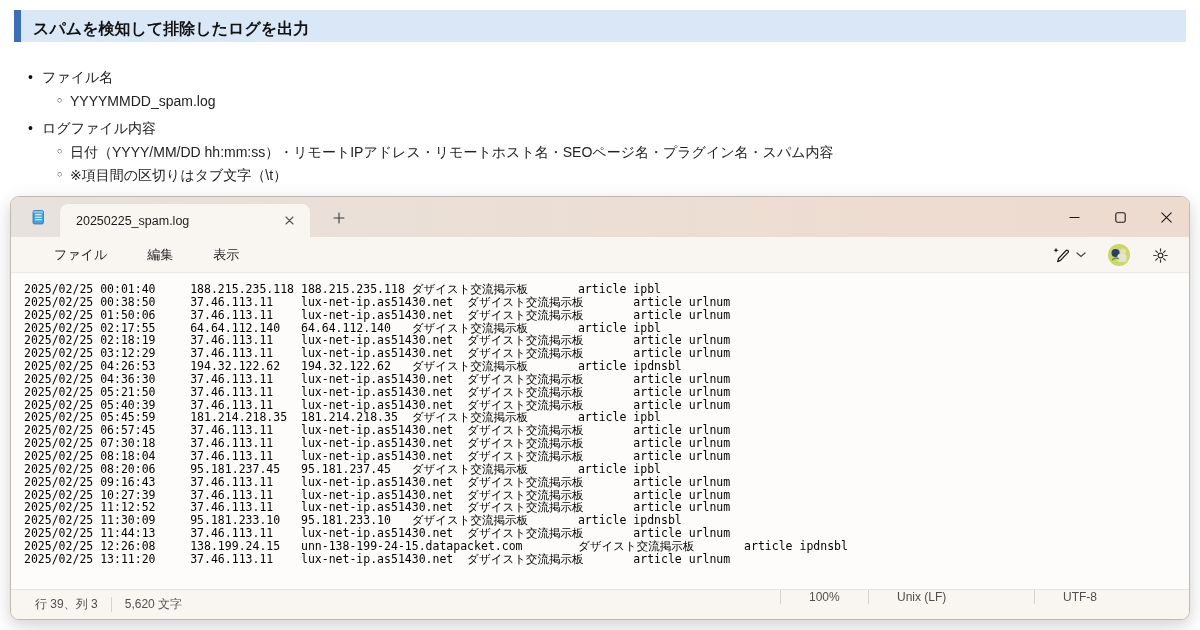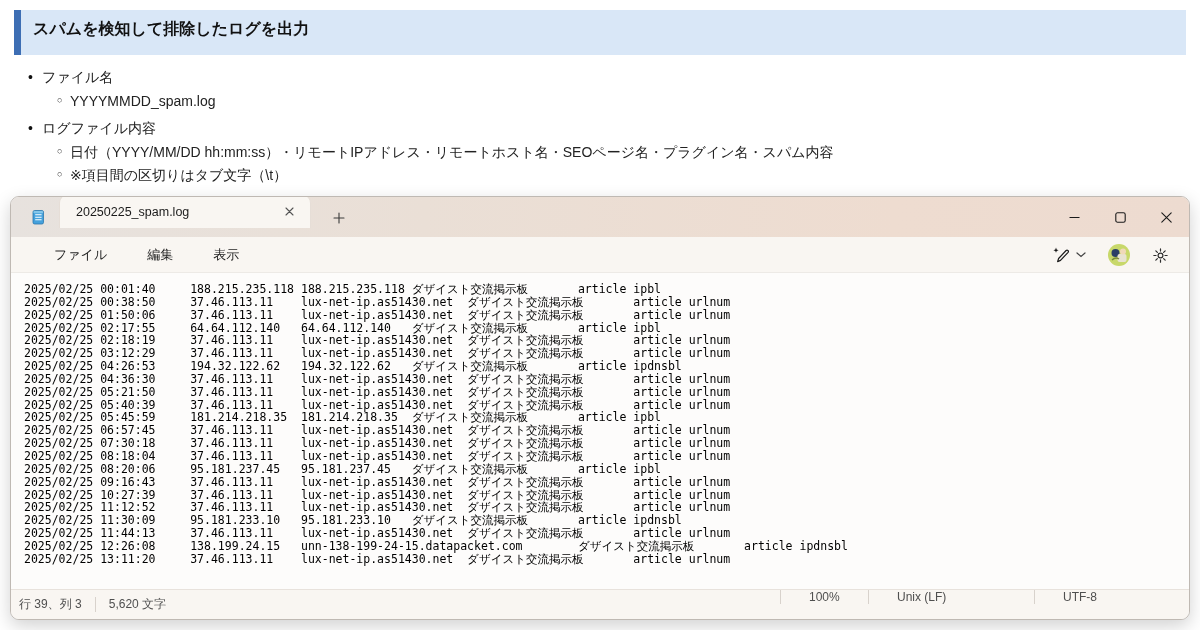--- a/index.html
+++ b/index.html
@@ -1,21 +1,21 @@
 <!DOCTYPE html>
 <html><head>
 <meta charset="utf-8">
 <style>
   * { box-sizing: border-box; margin: 0; padding: 0; }
   html,body { width:1200px; height:630px; background:#ffffff; overflow:hidden; }
   body { font-family:"Liberation Sans","DejaVu Sans",sans-serif; color:#1b1b1b; position:relative; }
 
   
   .doc-heading{
-    position:absolute; left:14px; top:10px; width:1172px; height:45px;
+    position:absolute; left:14px; top:10px; width:1172px; height:32px;
     background:#d9e7f7; border-left:7px solid #3d6eb4;
     font-size:16px; font-weight:700; line-height:38px; padding-left:12px; color:#111;
   }
   .doc-list{ position:absolute; left:0; top:60px; width:1180px; list-style:none; }
   .doc-list li{ display:flex; align-items:flex-start; font-size:14px; color:#222; }
   .li-lv1{ margin:7px 0 4px 28px; }
   .li-lv2{ margin:3px 0 3px 57px; }
   .b1{ width:14px; font-size:14px; line-height:20px; color:#111; }
   .b2{ width:13px; font-size:9px; line-height:19px; color:#333; }
   .li-txt{ line-height:20px; }
@@ -26,21 +26,21 @@
     border:1px solid #bfb9b3; border-radius:9px; overflow:hidden;
     box-shadow:0 6px 18px rgba(0,0,0,.18);
     display:flex; flex-direction:column; background:#fdfcfb;
   }
   .titlebar{
     position:relative; height:40px; flex:0 0 40px;
     background:linear-gradient(to right,#e7e2de 0%,#eadfd6 35%,#eedcd0 75%,#eddbd0 100%);
   }
   .app-icon{ position:absolute; left:18px; top:11px; width:18px; height:18px; }
   .tab{
-    position:absolute; left:48px; bottom:9px; width:252px; height:34px;
+    position:absolute; left:48px; bottom:0; width:252px; height:34px;
     background:#f9f6f2; border-radius:9px 9px 0 0;
     border:1px solid #e6ded7; border-bottom:none;
     display:flex; align-items:center; padding:0 10px 0 16px; cursor:default;
   }
   .tab-label{ flex:1; font-size:12.5px; color:#1b1b1b; white-space:nowrap; overflow:hidden; }
   .tab-close{ width:22px; height:22px; display:flex; align-items:center; justify-content:center; border-radius:4px; }
   .new-tab{ position:absolute; left:316px; top:9px; width:24px; height:24px;
     display:flex; align-items:center; justify-content:center; border-radius:4px; }
   .win-controls{ position:absolute; right:0; top:0; height:40px; display:flex; }
   .wc{ width:46px; height:40px; display:flex; align-items:center; justify-content:center; }
@@ -62,21 +62,21 @@
     font-family:"DejaVu Sans Mono","Liberation Mono",monospace;
     font-size:11.5px; line-height:12.85px; color:#000;
     white-space:pre; tab-size:8; -moz-tab-size:8;
   }
 
   .statusbar{
     height:30px; flex:0 0 30px; background:#f9f6f2; border-top:1px solid #e8e2dc;
     display:flex; align-items:center; justify-content:space-between;
     font-size:12px; color:#4f4f4f;
   }
-  .sb-left{ display:flex; align-items:center; padding-left:8px; }
+  .sb-left{ display:flex; align-items:center; padding-left:24px; }
   .sb-div{ width:1px; height:15px; background:#d8d2cc; margin:0 13px; }
   .sb-right{ display:flex; align-items:flex-start; height:100%;gap:6px; }
   .sb-seg{ display:flex; align-items:center; border-left:1px solid #d8d2cc; padding-left:28px; }
   .seg-zoom{ width:82px; }
   .seg-eol{ width:160px; }
   .seg-enc{ width:155px; }
 </style>
 </head>
 <body>
 

